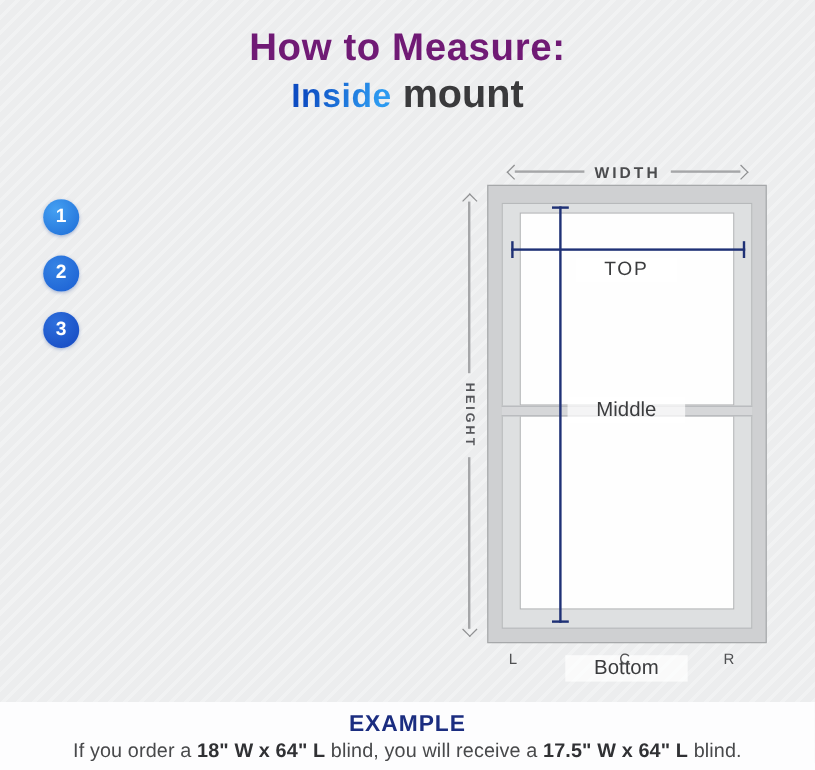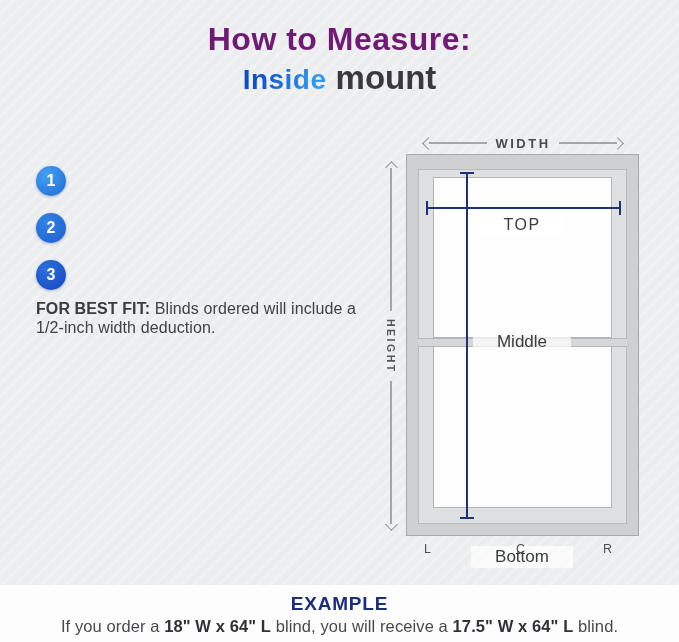--- a/index.html
+++ b/index.html
@@ -89,21 +89,20 @@
 
 <div class="steps">
   <div class="step">
     <div class="step-num step-num--1">1</div>
   </div>
   <div class="step">
     <div class="step-num step-num--2">2</div>
   </div>
   <div class="step step--wide">
     <div class="step-num step-num--3">3</div>
-    <div class="step-text"><span class="step-label">FOR BEST FIT:</span><span> Blinds ordered will include a 1/2-inch width deduction.</span></div>
   </div>
 </div>
 
 <div>
 
   <div class="abs h-arrow">
     <span class="chev chev--left"></span>
     <span class="arrow-line-h"></span>
     <span class="arrow-label-h">WIDTH</span>
     <span class="arrow-line-h"></span>

